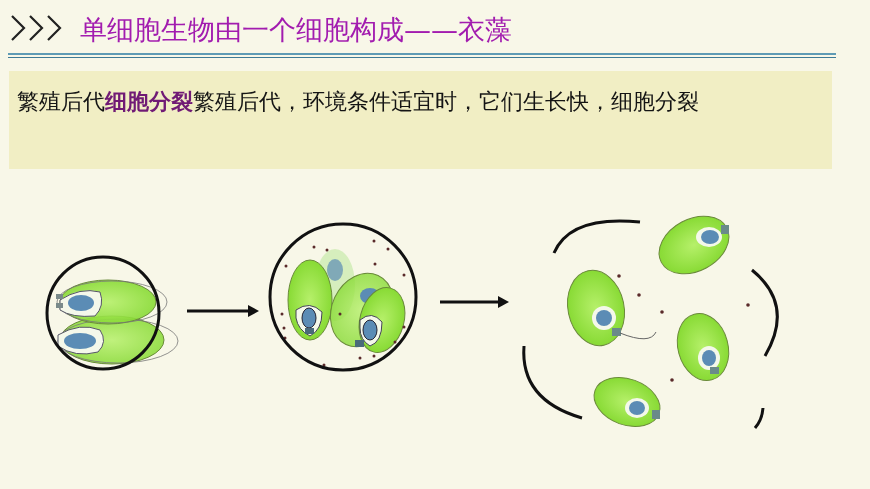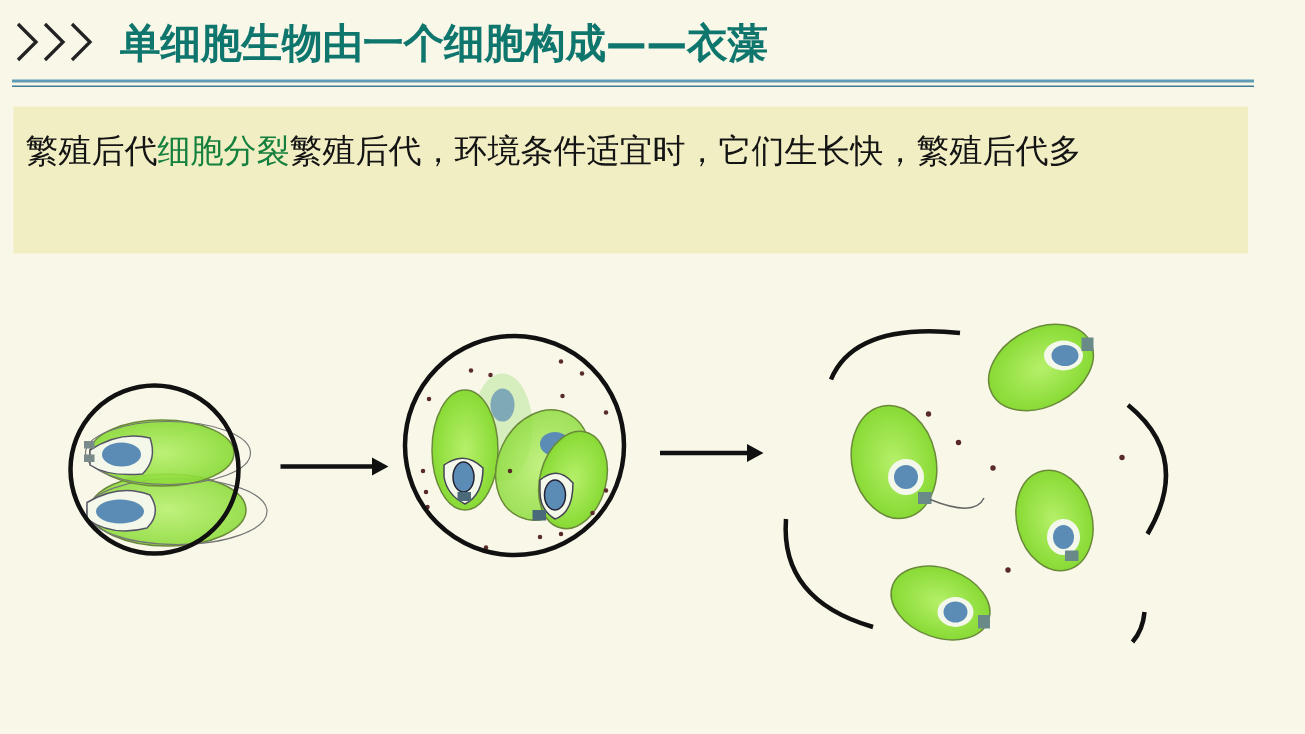--- a/index.html
+++ b/index.html
@@ -1,42 +1,42 @@
 <!DOCTYPE html>
 <html><head>
 <meta charset="utf-8">
 <style>
   html, body { margin:0; padding:0; }
   body { width:870px; height:489px; background:#f8f7e8; position:relative; overflow:hidden; font-family:"DejaVu Sans", "Liberation Sans", sans-serif; }
   .header { position:absolute; left:0; top:0; width:870px; height:60px; }
   .chevrons { position:absolute; left:10px; top:12px; width:60px; height:32px; }
-  .title { position:absolute; left:80px; top:12px; font-size:27px; font-weight:bold; color:#0f766e; letter-spacing:0px; line-height:36px; white-space:nowrap; }
+  .title { position:absolute; left:80px; top:12px; font-size:27px; font-weight:normal; color:#a21caf; letter-spacing:0px; line-height:36px; white-space:nowrap; }
   .rule1 { position:absolute; left:8px; top:53px; width:828px; height:2px; background:#5f9bb5; }
   .rule2 { position:absolute; left:8px; top:57px; width:828px; height:1px; background:#3f7a96; }
   .content-box { position:absolute; left:9px; top:71px; width:823px; height:98px; background:#f1eec4; }
   .content-text { position:absolute; left:8px; top:10px; width:800px; font-size:22px; line-height:41px; color:#141414; }
-  .hl { color:#15803d; }
+  .hl { color:#701a75;font-weight:bold; }
   .diagram { position:absolute; left:0; top:180px; width:870px; height:309px; }
 </style>
 </head>
 <body>
 
 <div class="header">
   <svg class="chevrons" viewBox="0 0 60 32">
     <polyline points="2,4 14,16 2,28" fill="none" stroke="#222" stroke-width="2.2"></polyline>
     <polyline points="20,4 32,16 20,28" fill="none" stroke="#222" stroke-width="2.2"></polyline>
     <polyline points="38,4 50,16 38,28" fill="none" stroke="#222" stroke-width="2.2"></polyline>
   </svg>
   <div class="title">单细胞生物由一个细胞构成——衣藻</div>
   <div class="rule1"></div>
   <div class="rule2"></div>
 </div>
 
 <div class="content-box">
-  <div class="content-text"><span>繁殖后代</span><span class="hl">细胞分裂</span><span>繁殖后代，环境条件适宜时，它们生长快，繁殖后代多</span></div>
+  <div class="content-text"><span>繁殖后代</span><span class="hl">细胞分裂</span><span>繁殖后代，环境条件适宜时，它们生长快，细胞分裂</span></div>
 </div>
 
 <svg class="diagram" viewBox="0 180 870 309">
   <defs>
     <radialGradient id="g" cx="50%" cy="50%" r="60%">
       <stop offset="0%" stop-color="#b6f06a"></stop>
       <stop offset="100%" stop-color="#7fd62a"></stop>
     </radialGradient>
   </defs>
 

